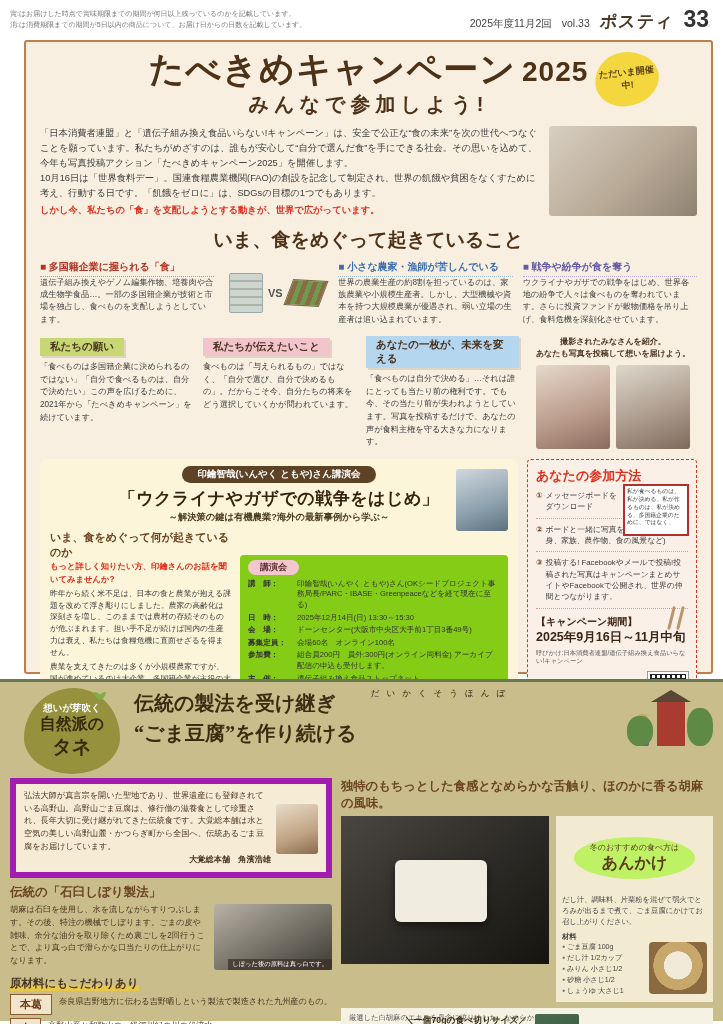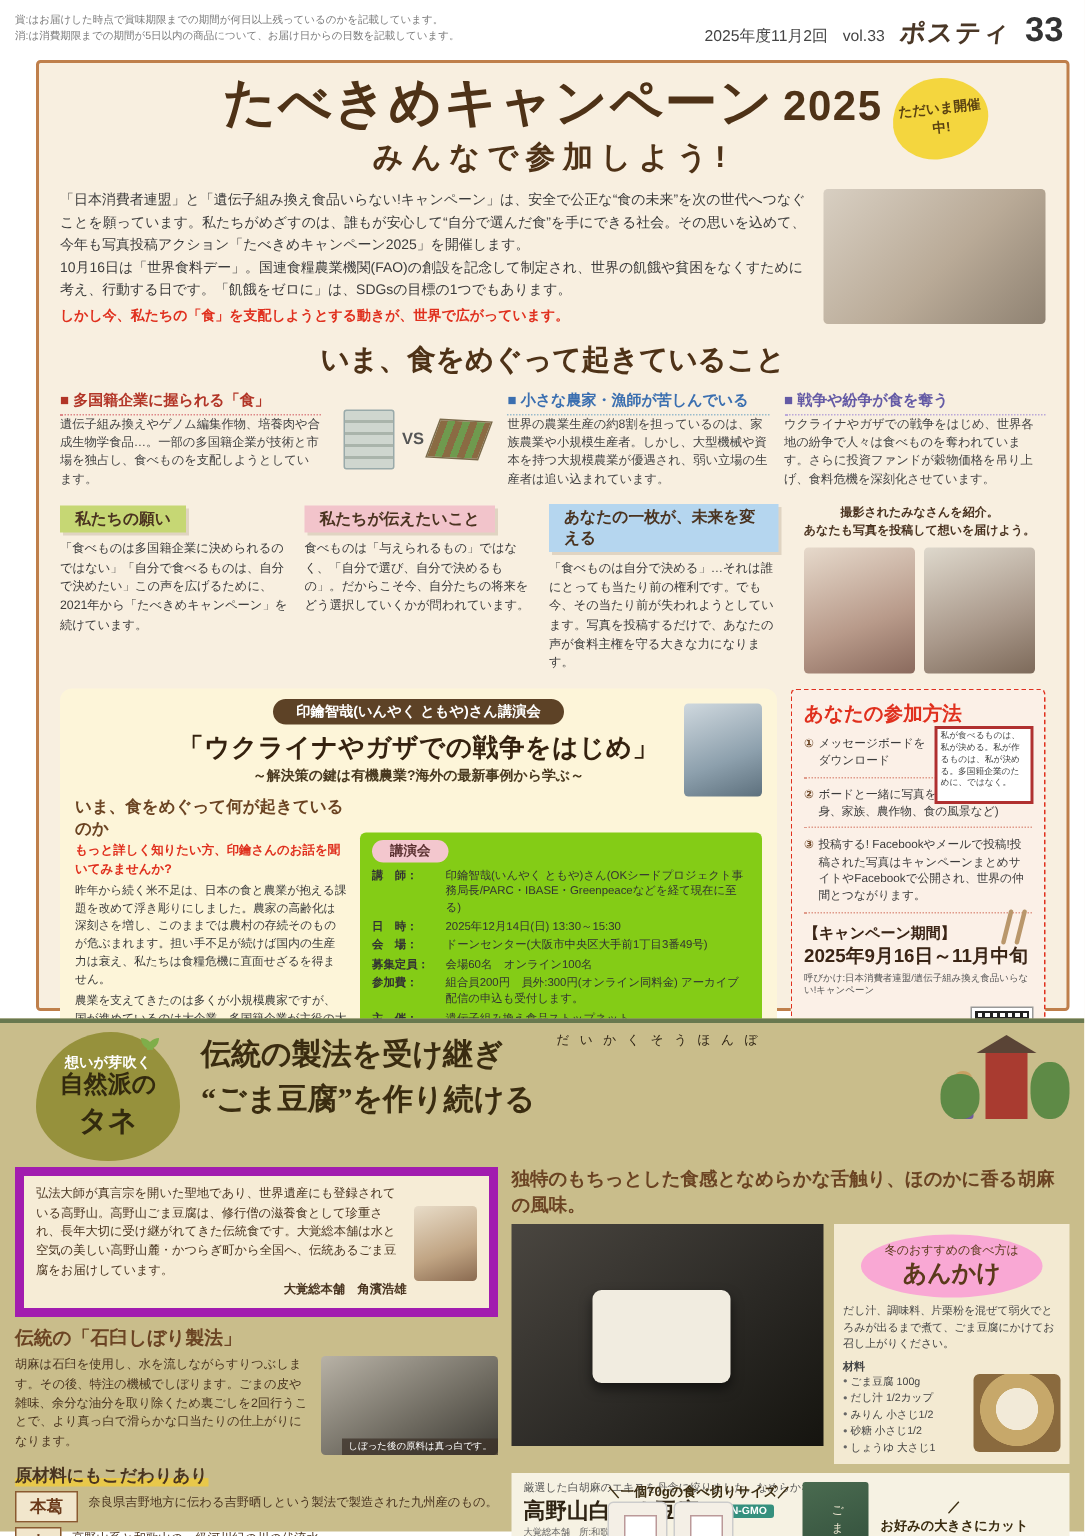--- a/index.html
+++ b/index.html
@@ -133,21 +133,21 @@
   .mat-row { display:flex; gap:7px; align-items:flex-start; margin-top:3px; }
   .mat-label { border:1px solid #8a5a30; background:#f1e6cc; color:#6b3a1a; font-weight:bold; font-size:11px; padding:2px 9px; flex:none; }
   .mat-text { font-size:8.2px; line-height:1.5; color:#4a3520; padding-top:2px; }
 
   .ad-right { flex:1; }
   .ad-headline { font-size:12.3px; font-weight:bold; color:#6b4423; font-family:"Liberation Serif","DejaVu Serif",serif; }
   .ar-row { display:flex; gap:7px; margin-top:4px; }
   .ph-tofu { width:208px; height:148px; background:linear-gradient(140deg,#4a4640,#2c2a26 55%,#15140f); position:relative; flex:none; }
   .ph-tofu::after { content:""; position:absolute; left:54px; top:44px; width:92px; height:62px; background:#f1ece0; border-radius:6px; box-shadow:0 4px 8px rgba(0,0,0,.5); }
   .winter { flex:1; background:#f3ead2; padding:5px 6px; }
-  .w-oval { width:fit-content; margin:2px auto; background:#f9a8d4; border-radius:50%; padding:5px 16px; text-align:center; }
+  .w-oval { width:fit-content; margin:16px auto; background:#bef264; border-radius:50%; padding:5px 16px; text-align:center; }
   .w-lead { font-size:8px; color:#5a3a1a; }
   .w-name { font-size:16px; font-weight:bold; color:#5a3a1a; font-family:"Liberation Serif","DejaVu Serif",serif; }
   .w-body { font-size:7.3px; line-height:1.5; color:#444; margin-top:4px; }
   .w-mat { font-size:7.3px; color:#444; margin-top:4px; }
   .w-mat-label { font-weight:bold; }
   .w-flex { display:flex; gap:4px; }
   .w-list { list-style:none; font-size:7.1px; line-height:1.55; color:#444; flex:1; }
   .w-list li::before { content:"●"; font-size:5px; vertical-align:1px; margin-right:2px; color:#666; }
   .ph-bowl { width:58px; height:52px; border-radius:4px; background:radial-gradient(circle at 50% 45%,#f2ead8 0 34%,#c7a86a 35% 60%,#8a6a3e 61%); flex:none; }
 

